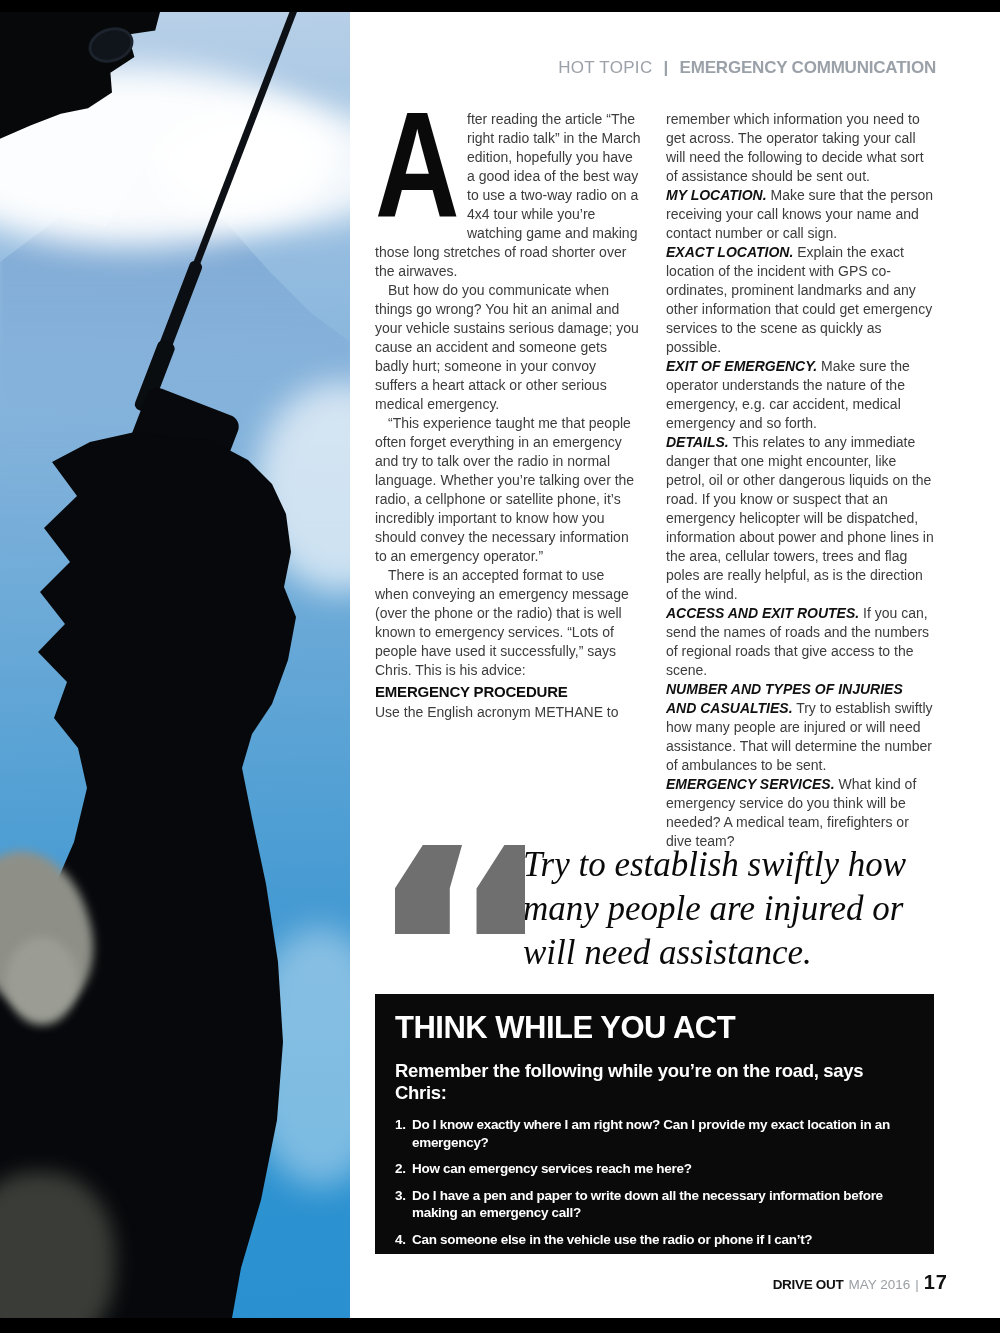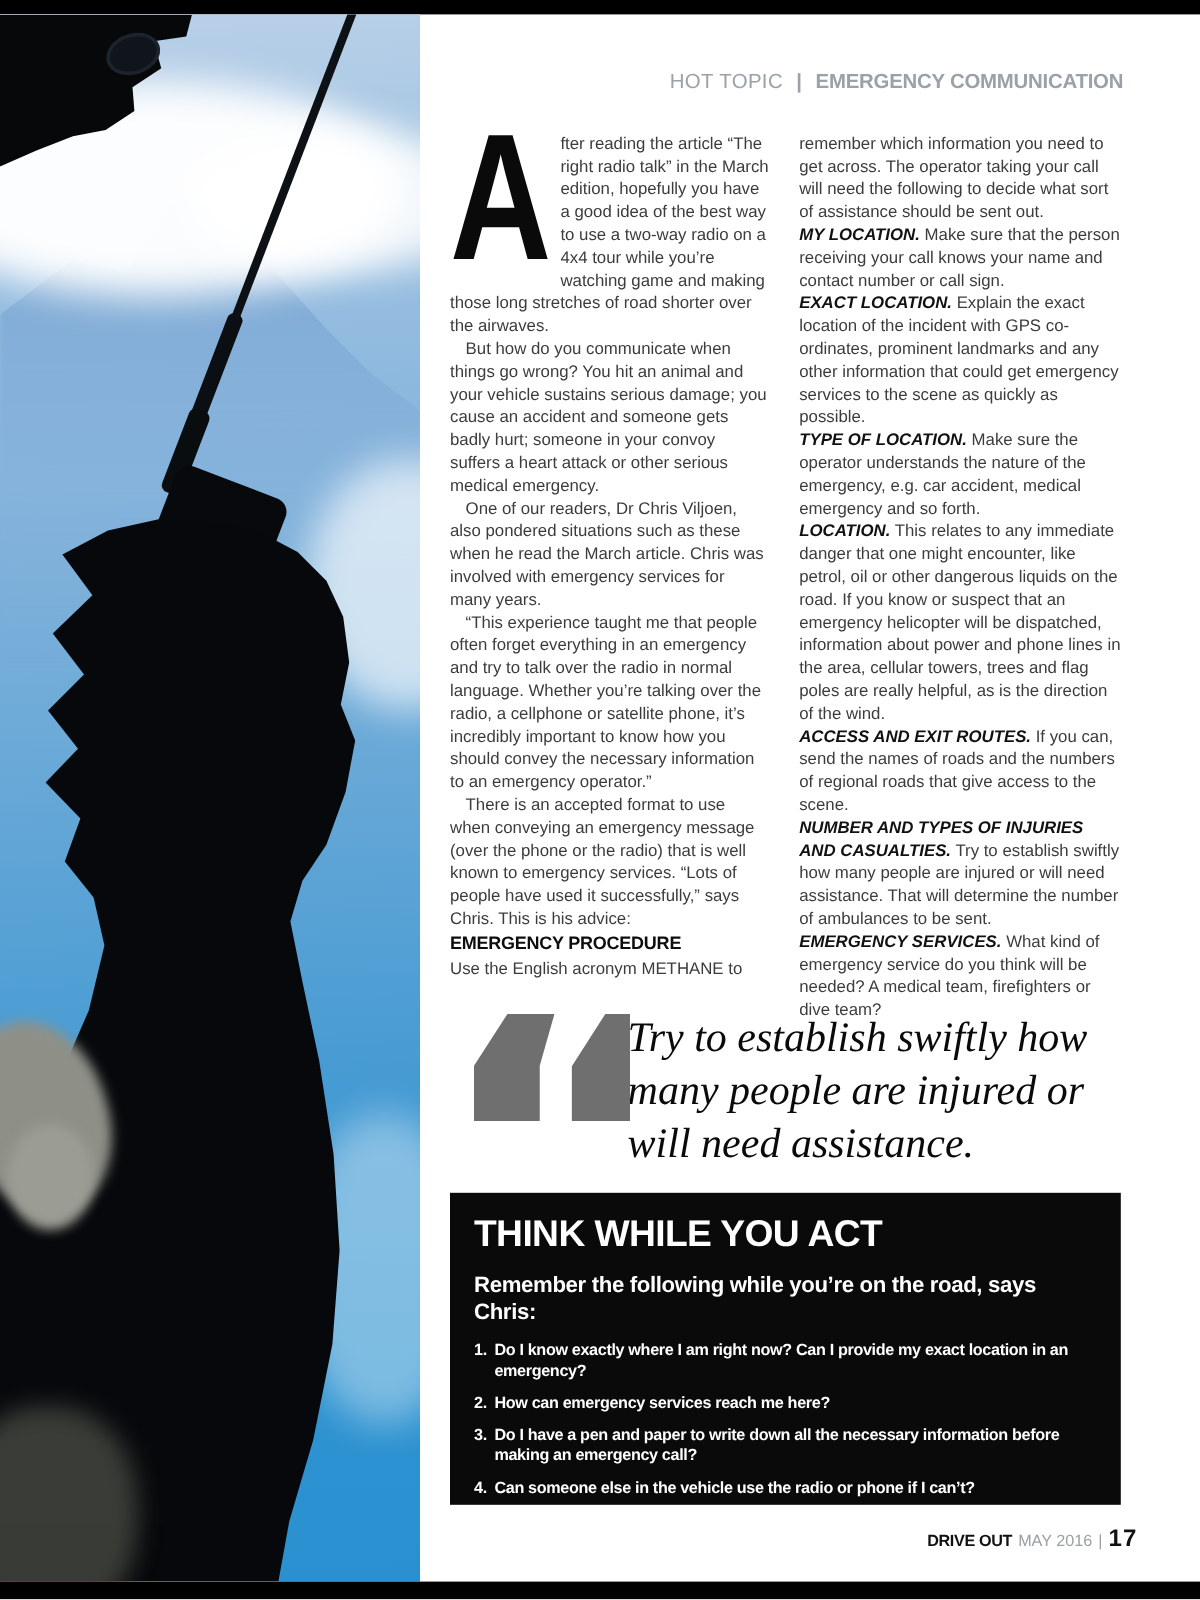--- a/index.html
+++ b/index.html
@@ -124,45 +124,44 @@
     <span class="sep">|</span>
     <span class="title">EMERGENCY COMMUNICATION</span>
   </div>
 
   <div class="col col-left">
     <p>
       <span class="dropcap">A</span>
       <span>fter reading the article “The right radio talk” in the March edition, hopefully you have a good idea of the best way to use a two-way radio on a 4x4 tour while you’re watching game and making those long stretches of road shorter over the airwaves.</span>
     </p>
     <p class="indent">But how do you communicate when things go wrong? You hit an animal and your vehicle sustains serious damage; you cause an accident and someone gets badly hurt; someone in your convoy suffers a heart attack or other serious medical emergency.</p>
-    <p class="indent">One of our readers, Dr Chris Viljoen, also pondered situations such as these when he read the March article. Chris was involved with emergency services for many years.</p>
     <p class="indent">“This experience taught me that people often forget everything in an emergency and try to talk over the radio in normal language. Whether you’re talking over the radio, a cellphone or satellite phone, it’s incredibly important to know how you should convey the necessary information to an emergency operator.”</p>
     <p class="indent">There is an accepted format to use when conveying an emergency message (over the phone or the radio) that is well known to emergency services. “Lots of people have used it successfully,” says Chris. This is his advice:</p>
     <div class="subhead">EMERGENCY PROCEDURE</div>
     <p>Use the English acronym METHANE to</p>
   </div>
 
   <div class="col col-right">
     <p>
       <span>remember which information you need to get across. The operator taking your call will need the following to decide what sort of assistance should be sent out.</span>
     </p>
     <p>
       <span class="lead">MY LOCATION.</span>
       <span>Make sure that the person receiving your call knows your name and contact number or call sign.</span>
     </p>
     <p>
       <span class="lead">EXACT LOCATION.</span>
       <span>Explain the exact location of the incident with GPS co-ordinates, prominent landmarks and any other information that could get emergency services to the scene as quickly as possible.</span>
     </p>
     <p>
-      <span class="lead">TYPE OF LOCATION.</span>
+      <span class="lead">EXIT OF EMERGENCY.</span>
       <span>Make sure the operator understands the nature of the emergency, e.g. car accident, medical emergency and so forth.</span>
     </p>
     <p>
-      <span class="lead">LOCATION.</span>
+      <span class="lead">DETAILS.</span>
       <span>This relates to any immediate danger that one might encounter, like petrol, oil or other dangerous liquids on the road. If you know or suspect that an emergency helicopter will be dispatched, information about power and phone lines in the area, cellular towers, trees and flag poles are really helpful, as is the direction of the wind.</span>
     </p>
     <p>
       <span class="lead">ACCESS AND EXIT ROUTES.</span>
       <span>If you can, send the names of roads and the numbers of regional roads that give access to the scene.</span>
     </p>
     <p>
       <span class="lead">NUMBER AND TYPES OF INJURIES AND CASUALTIES.</span>
       <span>Try to establish swiftly how many people are injured or will need assistance. That will determine the number of ambulances to be sent.</span>
     </p>

